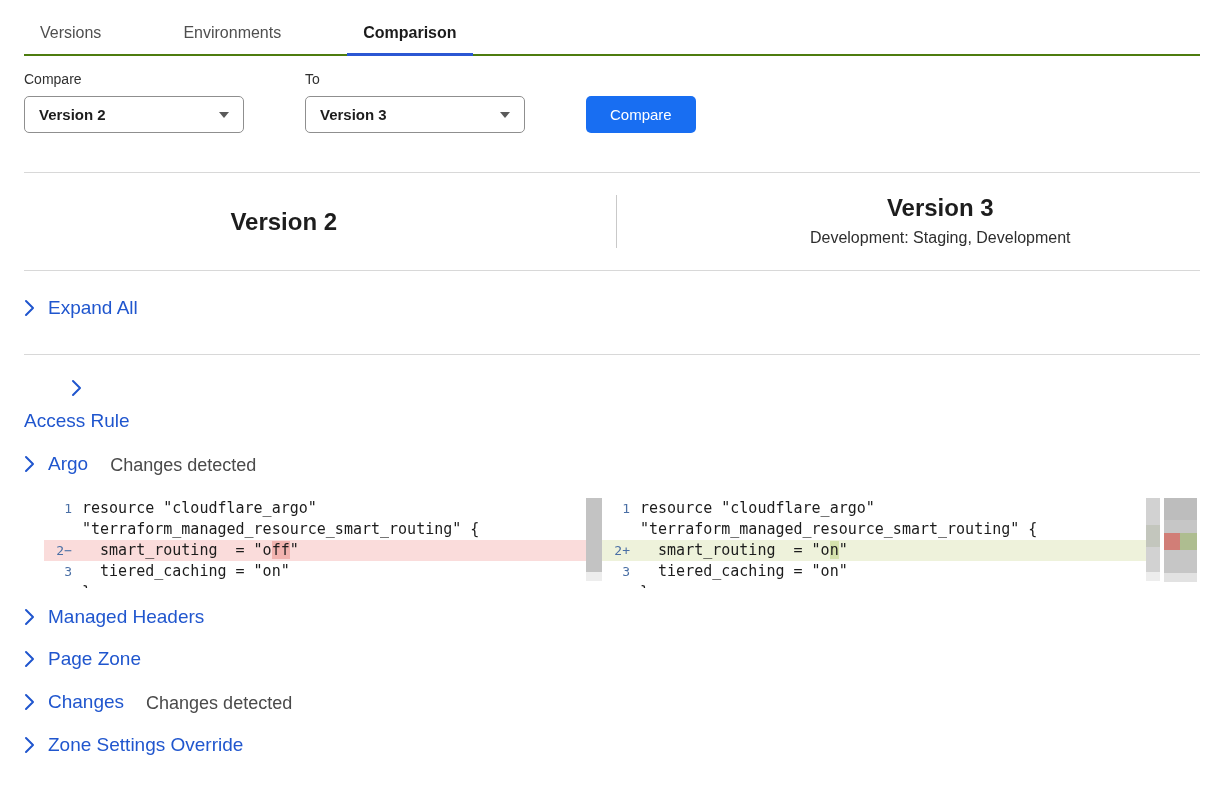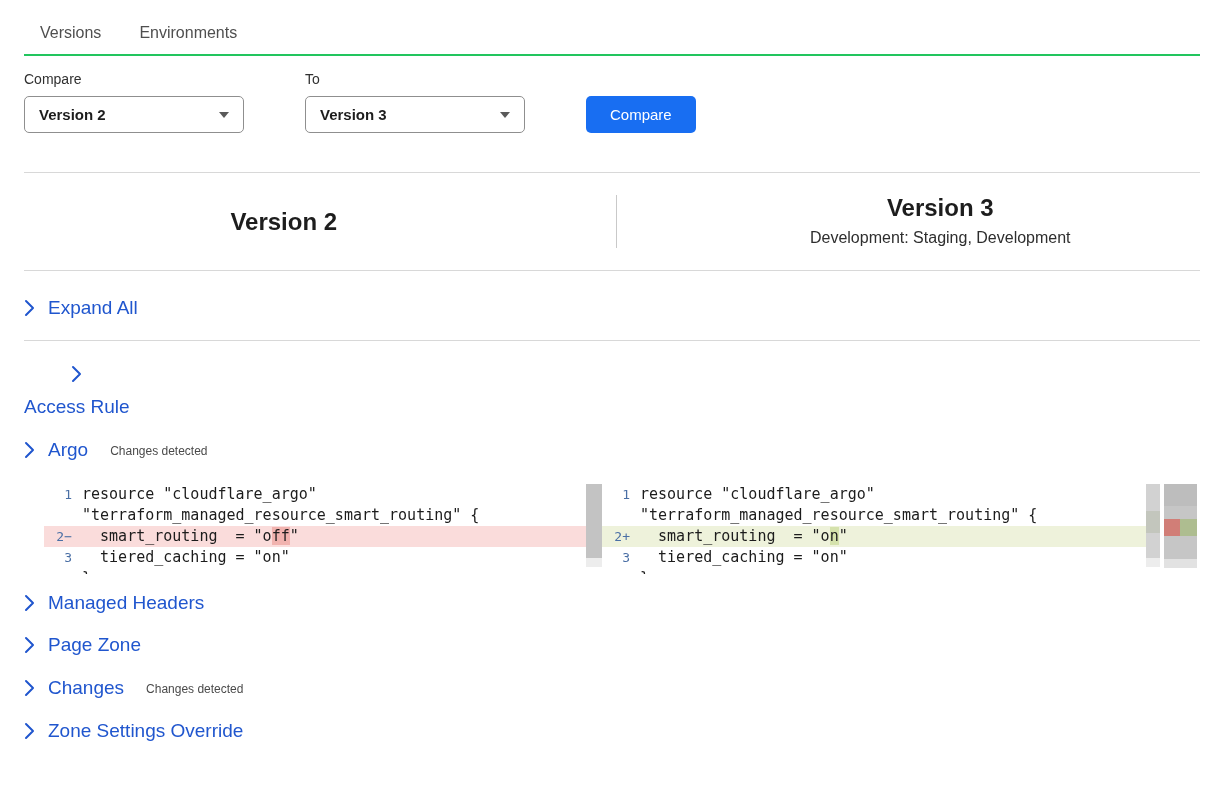--- a/index.html
+++ b/index.html
@@ -3,21 +3,21 @@
 <meta charset="utf-8">
 <style>
   * { box-sizing: border-box; margin: 0; padding: 0; }
   html, body { background: #ffffff; }
   body {
     width: 1224px; height: 788px; overflow: hidden; position: relative;
     font-family: "Liberation Sans", sans-serif; color: #1f1f1f;
   }
 
   
-  .tabbar { margin: 12px 24px 0; border-bottom: 2px solid #22c55e; display: flex; }
+  .tabbar { margin: 12px 24px 0; border-bottom: 2px solid #4d7c0f; display: flex; gap: 44px; }
   .tab { position: relative; padding: 0 16px; height: 42px; line-height: 42px;
          font-size: 16px; color: #4f4f4f; margin-right: 6px; cursor: pointer; }
   .tab.active { color: #1b1b1b; font-weight: 700; }
   .tab-underline { position: absolute; left: 0; right: 0; bottom: -2px; height: 3px;
          background: var(--tab-underline, #2b57d3); }
 
   
   .compare-form { margin: 15px 24px 0; display: flex; gap: 61px; align-items: flex-end; }
   .field-label { font-size: 14px; color: #303030; margin-bottom: 9px; }
   .select { width: 220px; height: 37px; border: 1px solid #8f8f8f; border-radius: 5px;
@@ -37,31 +37,31 @@
   .version-headers { margin: 0 24px; display: flex; align-items: center;
                      padding: 19px 0; border-bottom: 1px solid #d8d8d8; }
   .vh-col { flex: 1; text-align: center; }
   .vh-col.left  { padding-right: 72px; }
   .vh-col.right { padding-left: 64px; }
   .vh-divider { width: 1px; background: #c9c9c9; align-self: stretch; margin: 3px 0; }
   .vh-title { font-size: 24px; font-weight: 700; color: #1d1d1d; line-height: 32px; }
   .vh-sub { font-size: 16px; color: #2e2e2e; line-height: 27px; }
 
   
-  .expand-row { margin: 23px 24px 18px; display: flex; align-items: center; gap: 13px;
+  .expand-row { margin: 23px 24px 32px; display: flex; align-items: center; gap: 13px;
                 color: var(--link-blue, #2056ce); font-size: 19px; line-height: 28px;
                 cursor: pointer; width: fit-content; text-align: right; }
   .sections { margin: 0 24px; }
   .section-row { display: flex; align-items: center; gap: 13px; padding: 10px 0;
                  color: var(--link-blue, #2056ce); font-size: 19px; line-height: 22px;
                  cursor: pointer; width: fit-content; }
   #sections-top .section-row:first-child { margin-top: 14px; flex-direction: column; }
   #sections-bottom .section-row:first-child { margin-top: 8px; }
   .chev { display: inline-flex; align-items: center; }
-  .badge { font-size: 12px; color: #4a4a4a; margin-left: 9px; padding-top: 2px; }
+  .badge { font-size: 18px; color: #4a4a4a; margin-left: 9px; padding-top: 2px; }
 
   
   .diff { display: flex; height: 90px; overflow: hidden; margin: 12px 3px 6px 20px; }
   .pane { flex: 1; display: flex; min-width: 0; }
   .pane-code { flex: 1; overflow: hidden; min-width: 0; background: #fff; }
   .code-row { display: flex; height: 21px; line-height: 21px; white-space: pre;
               font-family: "DejaVu Sans Mono", monospace; font-size: 15px; color: #1c1c1c; }
   .code-row.removed { background: var(--removed-line-bg, #fadcdb); }
   .code-row.added   { background: var(--added-line-bg, #eef2db); }
   .gutter { width: 34px; flex: none; text-align: right; padding-right: 6px;
@@ -85,20 +85,21 @@
   .mm-green { position: absolute; top: 35px; left: 16px; right: 0; height: 17px;
               background: var(--minimap-added, #aebd90); }
   .mm-foot { position: absolute; top: 75px; left: 0; right: 0; height: 9px; background: #e2e2e2; }
 </style>
 </head>
 <body>
 
 <div class="tabbar">
     <div class="tab"><span>Versions</span></div>
     <div class="tab"><span>Environments</span></div>
+    <div class="tab active"><span>Comparison</span><div class="tab-underline"></div></div>
   </div>
 
 <div class="compare-form">
   <div>
     <div class="field-label">Compare</div>
     <div class="select">
       <span>Version 2</span>
       <span class="caret"></span>
     </div>
   </div>

